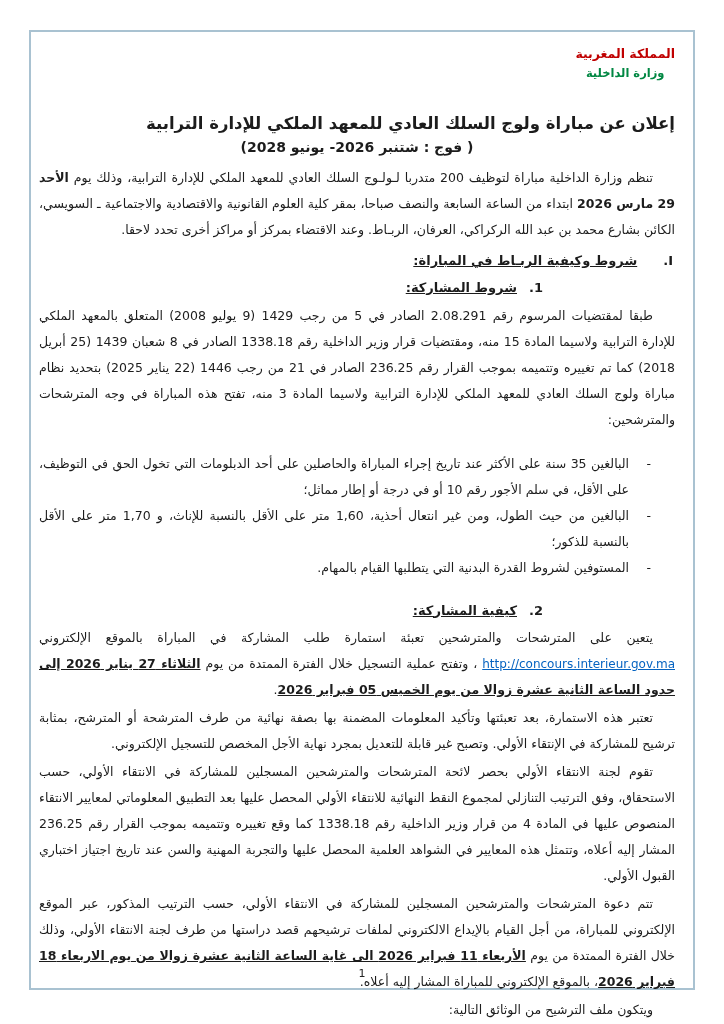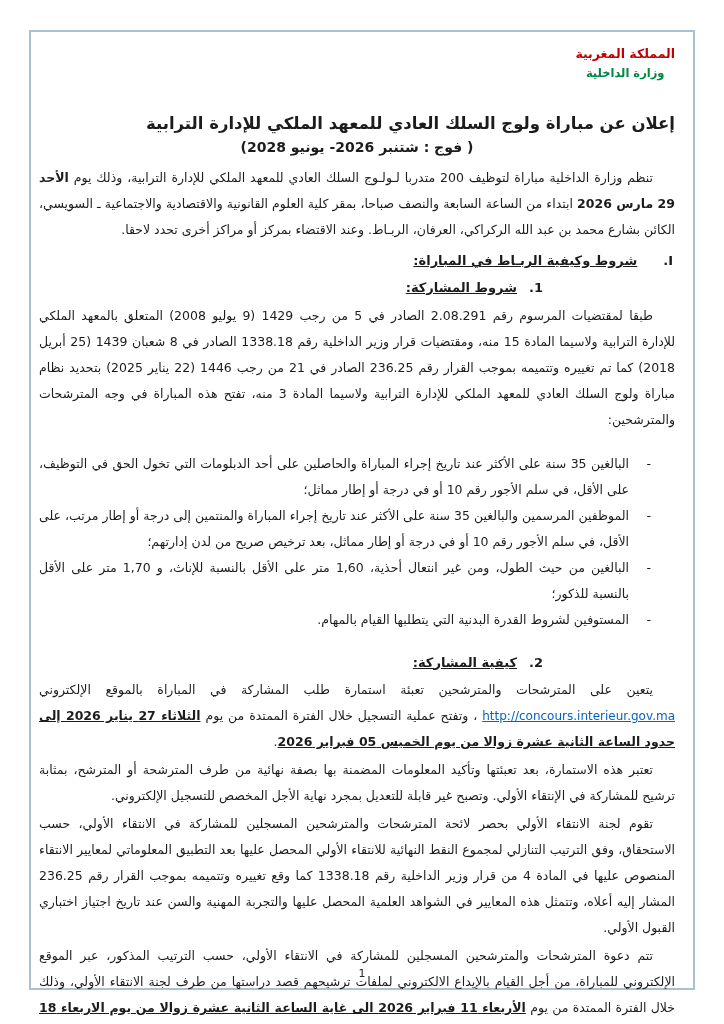--- a/index.html
+++ b/index.html
@@ -94,21 +94,20 @@
   <p class="para"><span>تنظم وزارة الداخلية مباراة لتوظيف 200 متدربا لـولـوج السلك العادي للمعهد الملكي للإدارة الترابية، وذلك يوم </span><b class="dates">الأحد 29 مارس 2026</b><span> ابتداء من الساعة السابعة والنصف صباحا، بمقر كلية العلوم القانونية والاقتصادية والاجتماعية ـ السويسي، الكائن بشارع محمد بن عبد الله الركراكي، العرفان، الربـاط. وعند الاقتضاء بمركز أو مراكز أخرى تحدد لاحقا.</span></p>
 
   <div class="outline1"><span class="marker">I.</span><span class="tab1"></span><span class="h-underline">شروط وكيفية الربـاط في المباراة:</span></div>
 
   <div class="outline2"><span class="marker">1.</span><span class="tab2"></span><span class="h-underline">شروط المشاركة:</span></div>
 
   <p class="para">طبقا لمقتضيات المرسوم رقم 2.08.291 الصادر في 5 من رجب 1429 (9 يوليو 2008) المتعلق بالمعهد الملكي للإدارة الترابية ولاسيما المادة 15 منه، ومقتضيات قرار وزير الداخلية رقم 1338.18 الصادر في 8 شعبان 1439 (25 أبريل 2018) كما تم تغييره وتتميمه بموجب القرار رقم 236.25 الصادر في 21 من رجب 1446 (22 يناير 2025) بتحديد نظام مباراة ولوج السلك العادي للمعهد الملكي للإدارة الترابية ولاسيما المادة 3 منه، تفتح هذه المباراة في وجه المترشحات والمترشحين:</p>
 
   <ul class="dash-list">
     <li>البالغين 35 سنة على الأكثر عند تاريخ إجراء المباراة والحاصلين على أحد الدبلومات التي تخول الحق في التوظيف، على الأقل، في سلم الأجور رقم 10 أو في درجة أو إطار مماثل؛</li>
-    <li>الموظفين المرسمين والبالغين 35 سنة على الأكثر عند تاريخ إجراء المباراة والمنتمين إلى درجة أو إطار مرتب، على الأقل، في سلم الأجور رقم 10 أو في درجة أو إطار مماثل، بعد ترخيص صريح من لدن إدارتهم؛</li>
     <li>البالغين من حيث الطول، ومن غير انتعال أحذية، 1,60 متر على الأقل بالنسبة للإناث، و 1,70 متر على الأقل بالنسبة للذكور؛</li>
     <li>المستوفين لشروط القدرة البدنية التي يتطلبها القيام بالمهام.</li>
   </ul>
 
   <div class="outline2"><span class="marker">2.</span><span class="tab2"></span><span class="h-underline">كيفية المشاركة:</span></div>
 
   <p class="para"><span>يتعين على المترشحات والمترشحين تعبئة استمارة طلب المشاركة في المباراة بالموقع الإلكتروني </span><a class="doc-link">http://concours.interieur.gov.ma</a><span> ، وتفتح عملية التسجيل خلال الفترة الممتدة من يوم </span><span class="u-dates">الثلاثاء 27 يناير 2026 إلى حدود الساعة الثانية عشرة زوالا من يوم الخميس 05 فبراير 2026</span><span>.</span></p>
 
   <p class="para">تعتبر هذه الاستمارة، بعد تعبئتها وتأكيد المعلومات المضمنة بها بصفة نهائية من طرف المترشحة أو المترشح، بمثابة ترشيح للمشاركة في الإنتقاء الأولي. وتصبح غير قابلة للتعديل بمجرد نهاية الأجل المخصص للتسجيل الإلكتروني.</p>
 

